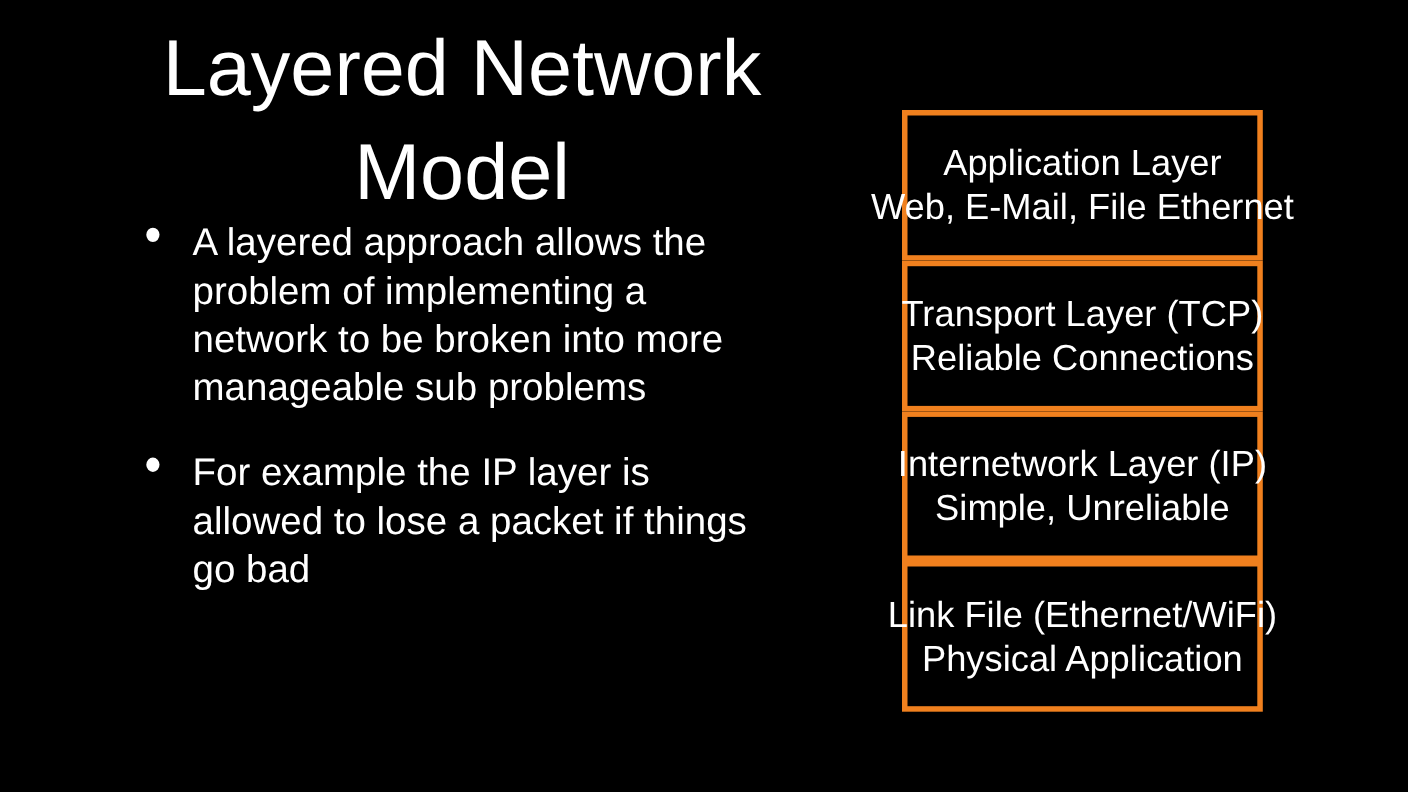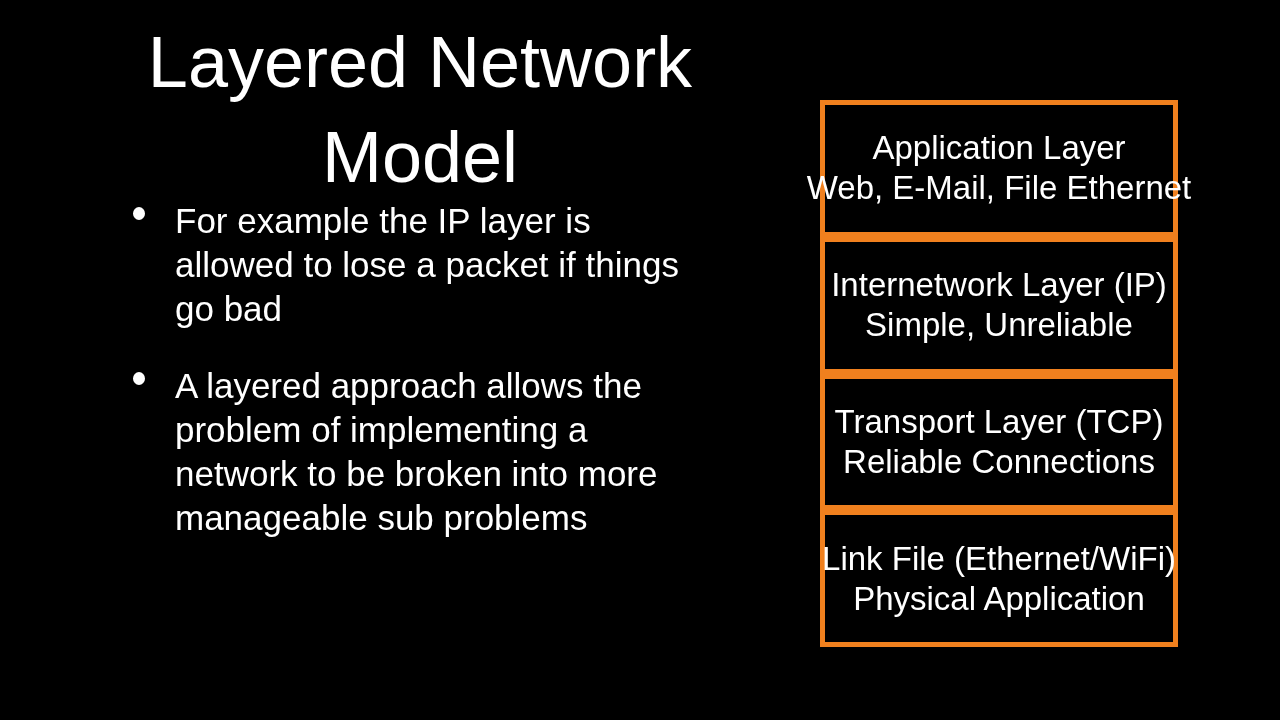--- a/index.html
+++ b/index.html
@@ -55,21 +55,21 @@
     width: 520px;
     font-size: 35px;
     line-height: 44px;
   }
 
   
   .layers {
     position: absolute;
     top: 100px;
     left: 820px;
-    width: 358px;
+    width: 328px;
     height: 547px;
     display: flex;
     flex-direction: column;
   }
   .layer-box {
     flex: 1 1 0;
     border: 5px solid var(--accent, #F0801E);
     background: var(--bg, #000000);
     display: flex;
     flex-direction: column;
@@ -87,40 +87,40 @@
 </head>
 <body>
 
 <div class="slide" style="--bg: #000000; --fg: #ffffff; --accent: #F0801E;">
 
   <div class="title">Layered Network Model</div>
 
   <div class="bullets">
     <div class="bullet">
       <div class="dot"></div>
-      <div class="text">For example the IP layer is allowed to lose a packet if things go bad</div>
+      <div class="text">A layered approach allows the problem of implementing a network to be broken into more manageable sub problems</div>
     </div>
     <div class="bullet">
       <div class="dot"></div>
-      <div class="text">A layered approach allows the problem of implementing a network to be broken into more manageable sub problems</div>
+      <div class="text">For example the IP layer is allowed to lose a packet if things go bad</div>
     </div>
   </div>
 
   <div class="layers">
     <div class="layer-box">
       <div class="line">Application Layer</div>
       <div class="line">Web, E-Mail, File Ethernet</div>
     </div>
     <div class="layer-box">
+      <div class="line">Transport Layer (TCP)</div>
+      <div class="line">Reliable Connections</div>
+    </div>
+    <div class="layer-box">
       <div class="line">Internetwork Layer (IP)</div>
       <div class="line">Simple, Unreliable</div>
-    </div>
-    <div class="layer-box">
-      <div class="line">Transport Layer (TCP)</div>
-      <div class="line">Reliable Connections</div>
     </div>
     <div class="layer-box">
       <div class="line">Link File (Ethernet/WiFi)</div>
       <div class="line">Physical Application</div>
     </div>
   </div>
 
 </div>
 
 </body></html>

